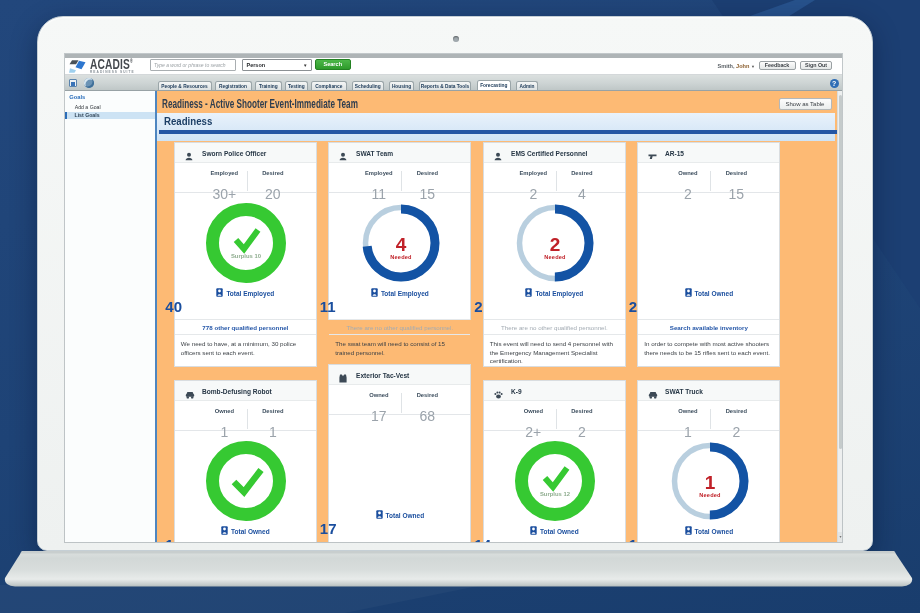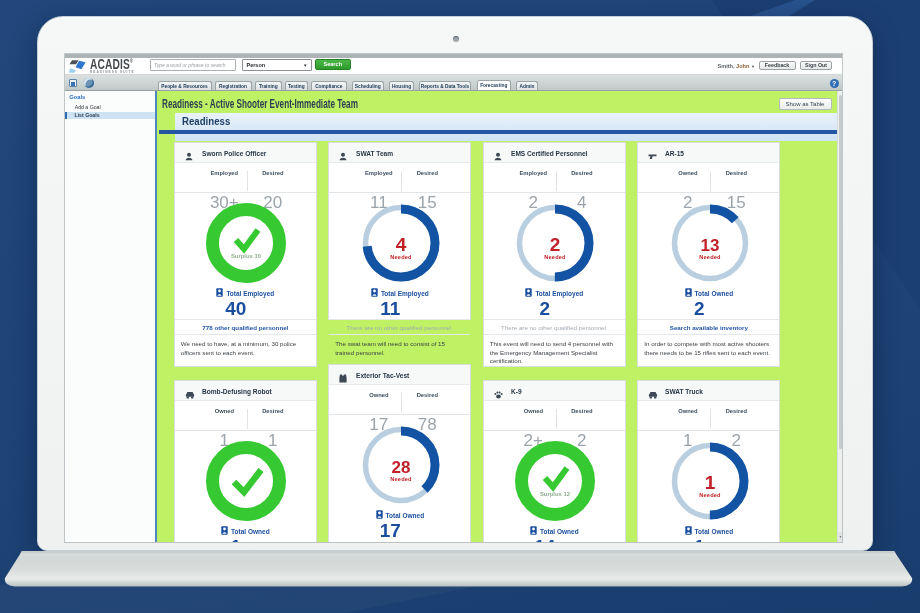--- a/index.html
+++ b/index.html
@@ -55,27 +55,27 @@
 .help { position:absolute; left:764.5px; top:4.3px; width:9.5px; height:9.5px; border-radius:50%;
   background:#2f6db5; color:#fff; font-size:7px; font-weight:bold; text-align:center; line-height:9.5px; }
 .appbody { position:absolute; left:0; top:37.4px; width:777px; height:450.6px; background:#fff; }
 .sidebar { position:absolute; left:0; top:0; width:89.5px; height:450.6px; background:#fbfdfd; }
 .goals { position:absolute; left:4.2px; top:2.5px; font-size:5.8px; font-weight:bold; color:#2a6ebb; }
 .addgoal { position:absolute; left:9.7px; top:12.5px; font-size:5.2px; color:#33383d; }
 .listgoals { position:absolute; left:0; top:20.4px; width:89.5px; height:7.4px; background:#cde3f4;
   border-left:2.2px solid #2b6db8; font-size:5.2px; font-weight:bold; color:#2a3f52;
   line-height:7.4px; padding-left:7.5px; }
 .vline { position:absolute; left:89.5px; top:0; width:2px; height:450.6px; background:#4e86c0; }
-.main { position:absolute; left:91.5px; top:0; width:680.5px; height:450.6px; background:#bef264; }
+.main { position:absolute; left:91.5px; top:0; width:680.5px; height:450.6px; background:#fdba74; }
 .ptitle { position:absolute; left:5.5px; top:5.8px; font-size:12px; font-weight:bold; color:#2e3d4f;
   transform:scaleX(0.68); transform-origin:left top; white-space:nowrap; }
 .showtbl { position:absolute; left:622px; top:7.1px; width:53px; height:12px;
   background:linear-gradient(180deg,#fdfdfd,#ebeeee); border:1px solid #b3b8bb; border-radius:2px;
   font-size:6px; color:#3a3f44; text-align:center; line-height:10.5px; }
-.secband { position:absolute; left:18px; top:22.1px; width:678.5px; height:28px;
+.secband { position:absolute; left:0; top:22.1px; width:678.5px; height:28px;
   background:linear-gradient(180deg,#e9f2fb,#cfe3f5); }
 .sbt { position:absolute; left:7px; top:1.4px; font-size:10.5px; font-weight:bold; color:#1d3f66;
   transform:scaleX(0.92); transform-origin:left top; }
 .secline { position:absolute; left:2px; top:38.6px; width:678.5px; height:3.6px; background:#2456a4; }
 .sbar { position:absolute; left:772px; top:0; width:5px; height:450.6px; background:#edefef;
   border-left:1px solid #d8dcdc; }
 .sthumb { position:absolute; left:0.8px; top:3.6px; width:3.4px; height:354px; background:#c5cbcb;
   border-radius:2px; }
 .sbtnarr { position:absolute; left:0; top:441px; width:5px; height:9.6px; background:#e2e5e5;
   font-size:4px; color:#777; text-align:center; line-height:9.6px; }
@@ -84,28 +84,28 @@
   border-bottom:1px solid #e8ebec; }
 .cico { position:absolute; left:10px; top:4px; }
 .ctitle { position:absolute; left:27px; top:6.2px; font-size:7px; font-weight:bold; color:#273746;
   transform:scaleX(0.94); transform-origin:left top; white-space:nowrap; }
 .cstats { position:absolute; left:0; top:19.5px; width:100%; height:30.5px;
   border-bottom:1px solid #e3e6e9; }
 .chalf { position:absolute; top:0; width:48px; height:100%; text-align:center; }
 .chalf:first-child { left:25.5px; }
 .chalf:nth-child(2) { left:74px; }
 .clab { margin-top:7.5px; font-size:5.8px; font-weight:bold; color:#3d4e5e; }
-.cval { margin-top:17px; font-size:17px; color:#9ba3ab;text-align:center; }
+.cval { margin-top:10px; font-size:14px; color:#9ba3ab;text-align:center; }
 .cdiv { position:absolute; left:72px; top:8.5px; width:1px; height:20px; background:#dfe3e6; }
 .cchart { position:absolute; left:28.5px; top:57px; width:86px; height:86px; }
 .ctotal { position:absolute; left:0; top:144.5px; width:100%; height:11px; text-align:center;
   font-size:6.5px; font-weight:bold; color:#1a4e9e; line-height:11px; }
 .ctotal svg { vertical-align:-1.5px; }
-.cnum { position:absolute; left:-9.5px; top:154.5px; width:100%; text-align:center;
-  font-size:19px; font-weight:bold; color:#1a4e9e; }
+.cnum { position:absolute; left:-9.5px; top:154.5px; width:100%; text-align:left;
+  font-size:15px; font-weight:bold; color:#1a4e9e; }
 .cardlink { position:absolute; left:0; top:175.5px; width:100%; height:16px;
   border-top:1px solid #e5e8ea; border-bottom:1px solid #e5e8ea; text-align:center;
   font-size:6.2px; font-weight:bold; color:#2456a8; line-height:15px; }
 .cardnote { position:absolute; left:0; top:175.5px; width:100%; height:16px;
   border-top:1px solid #e5e8ea; border-bottom:1px solid #e5e8ea; text-align:center;
   font-size:6.2px; color:#a3abb3; line-height:15px; }
 .cpara { position:absolute; left:0; top:191.5px; width:100%; padding:5.5px 6px 0;
   font-size:6.2px; color:#3a3f44; line-height:8.2px; }
 </style></head>
 <body>
@@ -277,26 +277,20 @@
                 <div class="chalf">
                   <div class="clab">Owned</div>
                   <div class="cval">2</div>
                 </div>
                 <div class="chalf">
                   <div class="clab">Desired</div>
                   <div class="cval">15</div>
                 </div>
                 <div class="cdiv"></div>
               </div>
-              <div class="cchart"><svg class="donut" width="86" height="86" viewBox="0 0 86 86">
-                  <circle cx="43" cy="43" r="35.5" fill="none" stroke="#b9cfdf" stroke-width="5.5"></circle>
-                  <circle cx="43" cy="43" r="34" fill="none" stroke="#1353a4" stroke-width="9" stroke-dasharray="28.48 213.63" transform="rotate(-90 43 43)"></circle>
-                  <text x="43" y="50.5" font-size="17" font-weight="bold" fill="#c02128" text-anchor="middle" font-family="Liberation Sans, sans-serif">13</text>
-                  <text x="43" y="58.5" font-size="5.6" font-weight="bold" fill="#c02128" text-anchor="middle" letter-spacing="0.2" font-family="Liberation Sans, sans-serif">Needed</text>
-                </svg></div>
               <div class="ctotal"><svg width="7" height="9" viewBox="0 0 7 9" style="margin-right:3px">
                   <rect x="0.3" y="0.3" width="6.4" height="8.4" rx="0.9" fill="#1a4e9e"></rect>
                   <circle cx="3.5" cy="3" r="1.4" fill="#fff"></circle>
                   <path d="M1.6,7.8 C1.6,5.6 5.4,5.6 5.4,7.8 Z" fill="#fff"></path>
                 </svg><span>Total Owned</span></div>
               <div class="cnum">2</div>
               <div class="cardlink">Search available inventory</div>
               <div class="cpara">In order to compete with most active shooters there needs to be 15 rifles sent to each event.</div>
             </div>
             <div class="card" style="left:17.3px;top:289.1px;height:200px">
@@ -338,30 +332,24 @@
                   </svg></span>
                 <span class="ctitle">Exterior Tac-Vest</span>
               </div>
               <div class="cstats">
                 <div class="chalf">
                   <div class="clab">Owned</div>
                   <div class="cval">17</div>
                 </div>
                 <div class="chalf">
                   <div class="clab">Desired</div>
-                  <div class="cval">78</div>
-                </div>
-                <div class="cdiv"></div>
-              </div>
-              <div class="cchart"><svg class="donut" width="86" height="86" viewBox="0 0 86 86">
-                  <circle cx="43" cy="43" r="35.5" fill="none" stroke="#b9cfdf" stroke-width="5.5"></circle>
-                  <circle cx="43" cy="43" r="34" fill="none" stroke="#1353a4" stroke-width="9" stroke-dasharray="80.70 213.63" transform="rotate(-90 43 43)"></circle>
-                  <text x="43" y="50.5" font-size="17" font-weight="bold" fill="#c02128" text-anchor="middle" font-family="Liberation Sans, sans-serif">28</text>
-                  <text x="43" y="58.5" font-size="5.6" font-weight="bold" fill="#c02128" text-anchor="middle" letter-spacing="0.2" font-family="Liberation Sans, sans-serif">Needed</text>
-                </svg></div>
+                  <div class="cval">68</div>
+                </div>
+                <div class="cdiv"></div>
+              </div>
               <div class="ctotal"><svg width="7" height="9" viewBox="0 0 7 9" style="margin-right:3px">
                   <rect x="0.3" y="0.3" width="6.4" height="8.4" rx="0.9" fill="#1a4e9e"></rect>
                   <circle cx="3.5" cy="3" r="1.4" fill="#fff"></circle>
                   <path d="M1.6,7.8 C1.6,5.6 5.4,5.6 5.4,7.8 Z" fill="#fff"></path>
                 </svg><span>Total Owned</span></div>
               <div class="cnum">17</div>
             </div>
             <div class="card" style="left:326.3px;top:289.1px;height:200px">
               <div class="chead">
                 <span class="cico"><svg width="9" height="8" viewBox="0 0 9 8">

